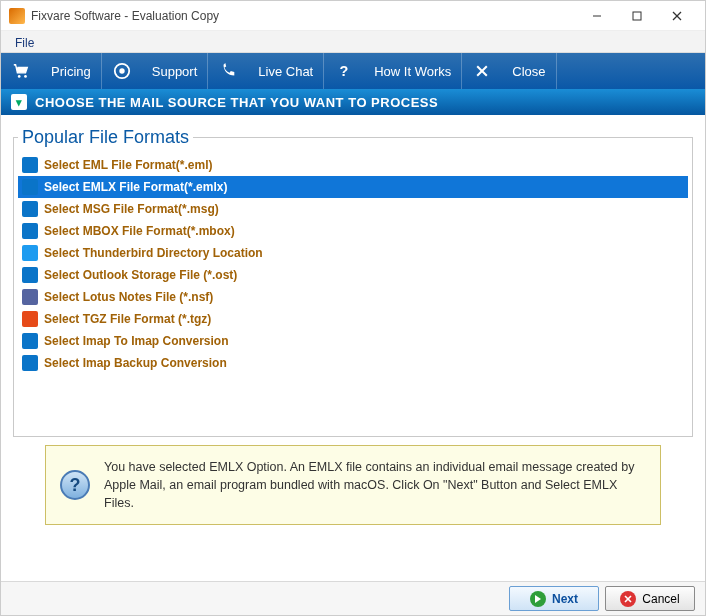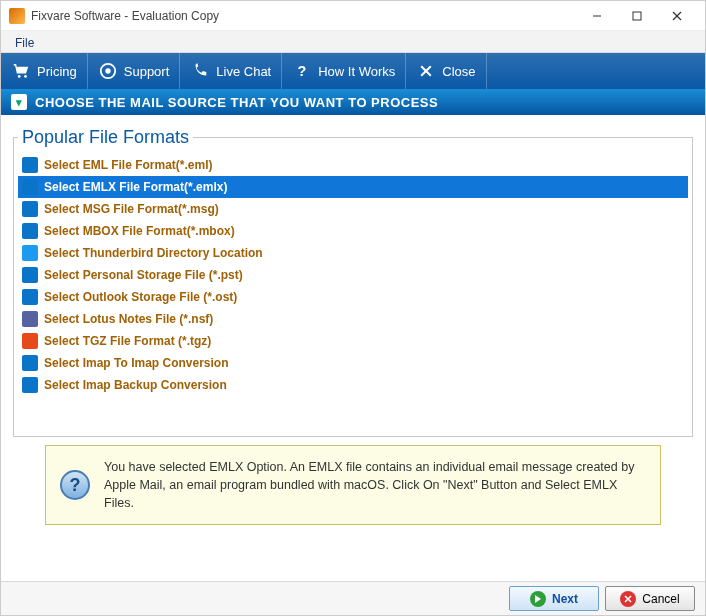--- a/index.html
+++ b/index.html
@@ -47,21 +47,21 @@
     background: linear-gradient(#2d6fb0,#0a58a8);
     display: flex;
     align-items: stretch;
     padding: 0;
   }
   .toolbar .tb-btn {
     display: flex; align-items: center;
     padding: 0 10px;
     color: #fff;
     border-right: 1px solid rgba(255,255,255,0.25);
-    gap:6px;
+    gap:20px;
     font-size:13px;
   }
   .toolbar .tb-icon {
     width:20px;height:20px;display:flex;align-items:center;justify-content:center;
   }
   .section-header {
     height: 26px;
     background: linear-gradient(#1a8dd6,#0557a0);
     color:#fff;
     font-weight:bold;
@@ -263,24 +263,20 @@
         </div>
         <div class="fmt-item">
           <div class="fmt-icon o"></div>
           <span>Select MBOX File Format(*.mbox)</span>
         </div>
         <div class="fmt-item">
           <div class="fmt-icon tb"></div>
           <span>Select Thunderbird Directory Location</span>
         </div>
         <div class="fmt-item">
-          <div class="fmt-icon o"></div>
-          <span>Select Personal Storage File (*.pst)</span>
-        </div>
-        <div class="fmt-item">
           <div class="fmt-icon bk"></div>
           <span>Select Outlook Storage File (*.ost)</span>
         </div>
         <div class="fmt-item">
           <div class="fmt-icon ln"></div>
           <span>Select Lotus Notes File (*.nsf)</span>
         </div>
         <div class="fmt-item">
           <div class="fmt-icon tgz"></div>
           <span>Select TGZ File Format (*.tgz)</span>

